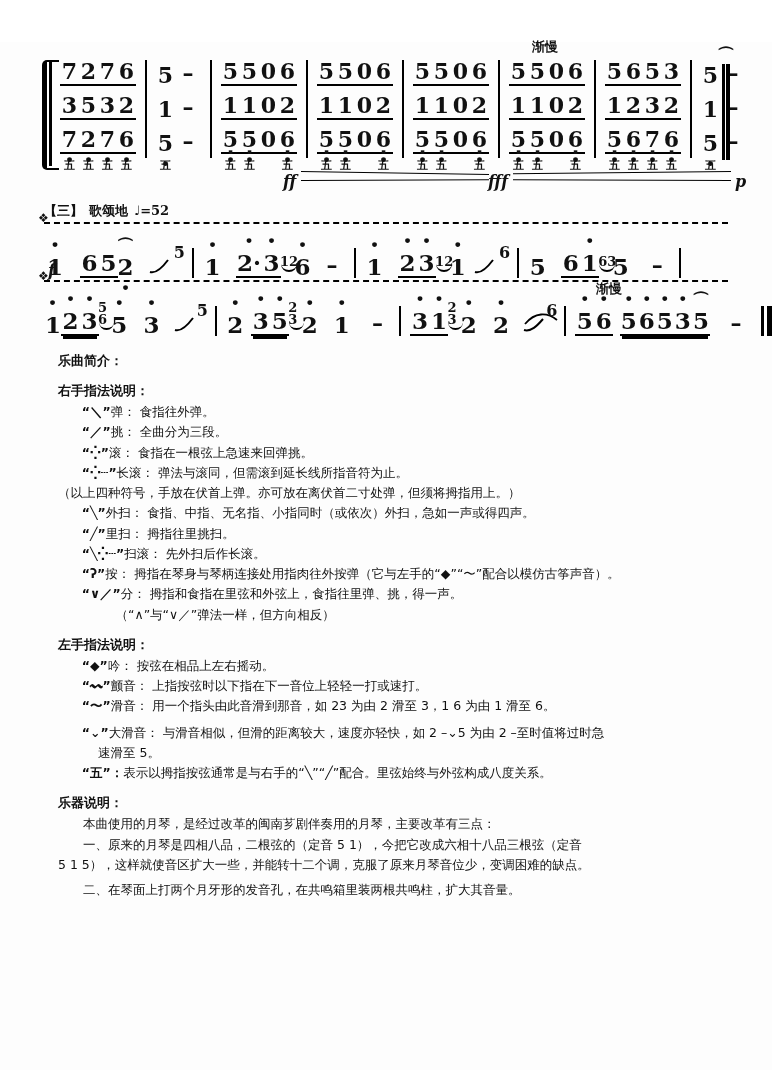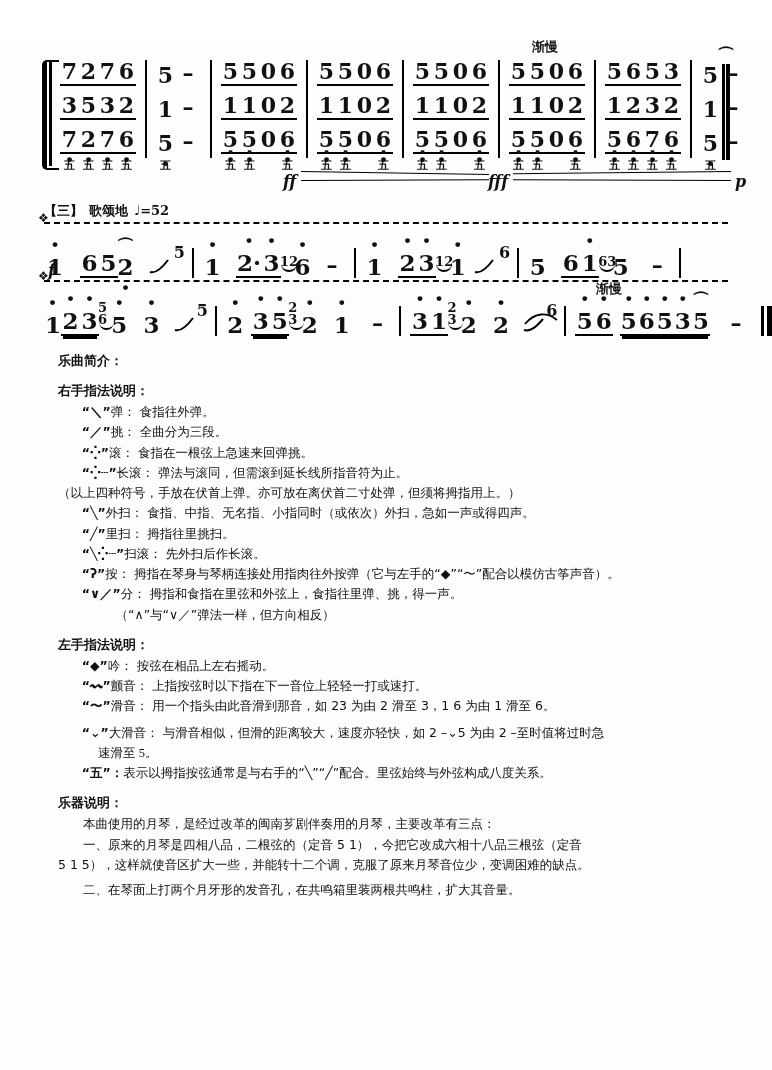--- a/index.html
+++ b/index.html
@@ -311,21 +311,21 @@
   }
   .notes h3 {
     margin: 9px 0 1px 0;
     font-size: 13px;
     font-weight: bold;
   }
   .notes p { margin: 0; }
   .p-indent { text-indent: 2em; }
   .p-i1 { padding-left: 2.1em; text-indent: -0.2em; }
   .p-i2 { padding-left: 4.6em; }
-  .p-i3 { padding-left: 3.2em; font-family: Liberation Serif, serif; }
+  .p-i3 { padding-left: 3.2em; }
   .p-none { padding-left: 0; }
   .sym {
     font-family: "DejaVu Sans", "Liberation Sans", sans-serif;
     font-weight: bold;
   }
   .last-row { opacity: 0.55; }
 </style>
 </head>
 <body>
 

